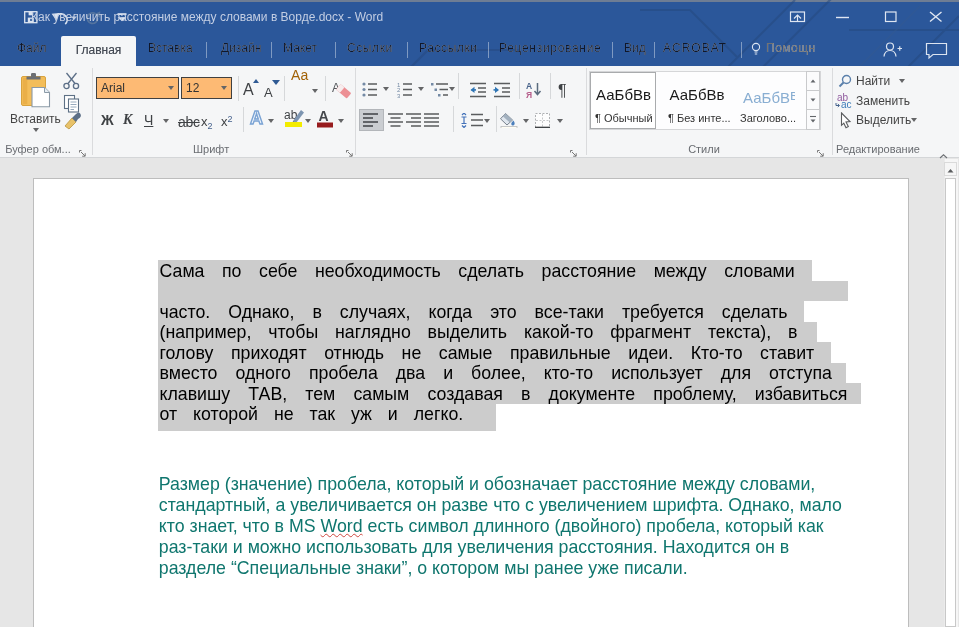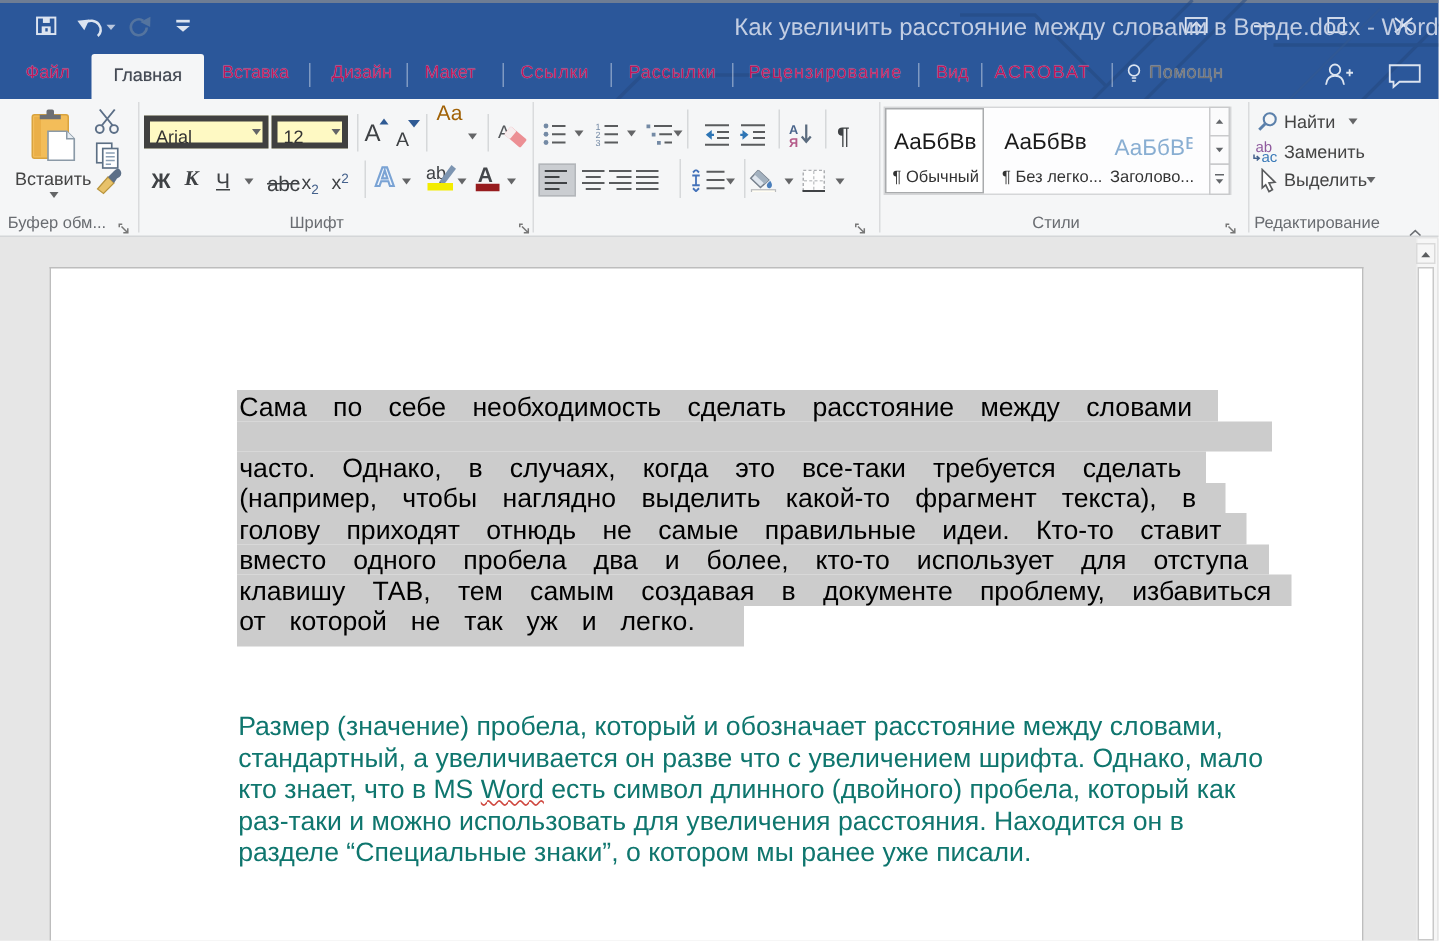--- a/index.html
+++ b/index.html
@@ -1,29 +1,29 @@
 <!DOCTYPE html>
 <html><head>
 <meta charset="utf-8">
 <style>
 html,body{margin:0;padding:0;}
 body{width:959px;height:627px;overflow:hidden;font-family:"Liberation Sans",sans-serif;position:relative;background:#e6e6e6;}
 .abs{position:absolute;}
 #titlebar{left:0;top:0;width:959px;height:66px;background:#2b579a;overflow:hidden;}
-#title{top:10px;left:31px;width:928px;text-align:right;font-size:16px;color:#c3cee3;}
-.tab{top:41px;font-size:12px;color:#be185d;white-space:nowrap;text-shadow:0 0 0.5px rgba(255,255,255,0.8);}
+#title{top:10px;left:31px;width:928px;text-align:left;font-size:12px;color:#c3cee3;}
+.tab{top:41px;font-size:12px;color:#0f172a;white-space:nowrap;text-shadow:0 0 0.5px rgba(255,255,255,0.8);}
 #hometab{left:61px;top:36px;width:75px;height:30px;background:#f5f6f7;border-radius:2px 2px 0 0;}
 #hometab span{position:absolute;left:0;top:7px;width:75px;text-align:center;color:#444a54;font-size:12px;text-shadow:0 0 0.5px rgba(68,74,84,0.6);}
 .tsep{top:42px;width:1px;height:16px;background:rgba(255,255,255,0.4);}
 #ribbon{left:0;top:66px;width:959px;height:92px;background:#f5f6f7;border-bottom:1px solid #d4d6d8;box-sizing:border-box;}
 .gsep{top:68px;width:1px;height:87px;background:#dadbdd;}
 .isep{background:#d6d8da;width:1px;}
 .glabel{top:143px;font-size:11px;color:#696c71;text-align:center;white-space:nowrap;}
 .rtext{font-size:12px;color:#444;white-space:nowrap;}
-.combo{background:#fef9c3;border:4px solid #404040;box-sizing:border-box;font-size:12px;color:#333;}
+.combo{background:#fdba74;border:1px solid #404040;box-sizing:border-box;font-size:12px;color:#333;}
 .dar{width:0;height:0;border-left:3.5px solid transparent;border-right:3.5px solid transparent;border-top:4px solid #646567;}
 .launch{width:9px;height:9px;}
 #docarea{left:0;top:159px;width:959px;height:468px;background:#e6e6e6;}
 #page{left:33px;top:19px;width:876px;height:449px;background:#fff;border:1px solid #bdbdbd;border-bottom:none;box-sizing:border-box;}
 .hl{background:#cccccc;}
 .pline{white-space:nowrap;font-size:17.75px;color:#000;}
 #p2{font-size:17.75px;color:#0f766e;line-height:21px;white-space:nowrap;}
 #sbar{left:944px;top:0px;width:13px;height:468px;background:#f6f6f6;border-left:1px solid #ebebeb;}
 #sbtn{left:944px;top:3px;width:13px;height:14px;background:#f6f6f6;border:1px solid #dadada;box-sizing:border-box;}
 #sthumb{left:945px;top:19px;width:11px;height:449px;background:#ffffff;border:1px solid #c8c8c8;box-sizing:border-box;}
@@ -333,21 +333,21 @@
 <path d="M 1.5 3.5 L 1.5 1.5 L 3.5 1.5 M 3 3 L 7 7 M 7.2 4.2 L 7.2 7.2 L 4.2 7.2"></path>
       </g>
     </svg>
 </div>
 
 <div class="abs" style="left:589px;top:71px;width:232px;height:59px;background:#fdfdfe;border:1px solid #d5d6d8;box-sizing:border-box;"></div>
 <div class="abs" style="left:590px;top:72px;width:66px;height:57px;background:#fff;border:1px solid #a9abad;box-shadow:inset 0 0 0 2px #fff;box-sizing:border-box;"></div>
 <div class="abs" style="left:591px;top:86px;width:65px;text-align:center;font-size:15px;color:#1a1a1a;">АаБбВв</div>
 <div class="abs" style="left:595px;top:112px;font-size:11px;color:#333;">¶ Обычный</div>
 <div class="abs" style="left:664px;top:86px;width:66px;text-align:center;font-size:15px;color:#1a1a1a;">АаБбВв</div>
-<div class="abs" style="left:668px;top:112px;font-size:11px;color:#333;">¶ Без легко...</div>
+<div class="abs" style="left:668px;top:112px;font-size:11px;color:#333;">¶ Без инте...</div>
 <div class="abs" style="left:736px;top:86px;width:66px;text-align:center;font-size:15px;color:#89aed2;">АаБбВ<span style="display:inline-block;width:5px;overflow:hidden;">в</span></div>
 <div class="abs" style="left:740px;top:112px;font-size:11px;color:#333;">Заголово...</div>
 <div class="abs" style="left:806px;top:71px;width:14px;height:59px;">
 <svg width="14" height="59">
   <g fill="#fbfbfc" stroke="#c9cacc" stroke-width="1">
     <rect x="0.5" y="0.5" width="13" height="19"></rect>
     <rect x="0.5" y="19.5" width="13" height="19"></rect>
     <rect x="0.5" y="38.5" width="13" height="20"></rect>
   </g>
   <path d="M 4.5 11.5 L 7 8.5 L 9.5 11.5 Z" fill="#63666a"></path>

